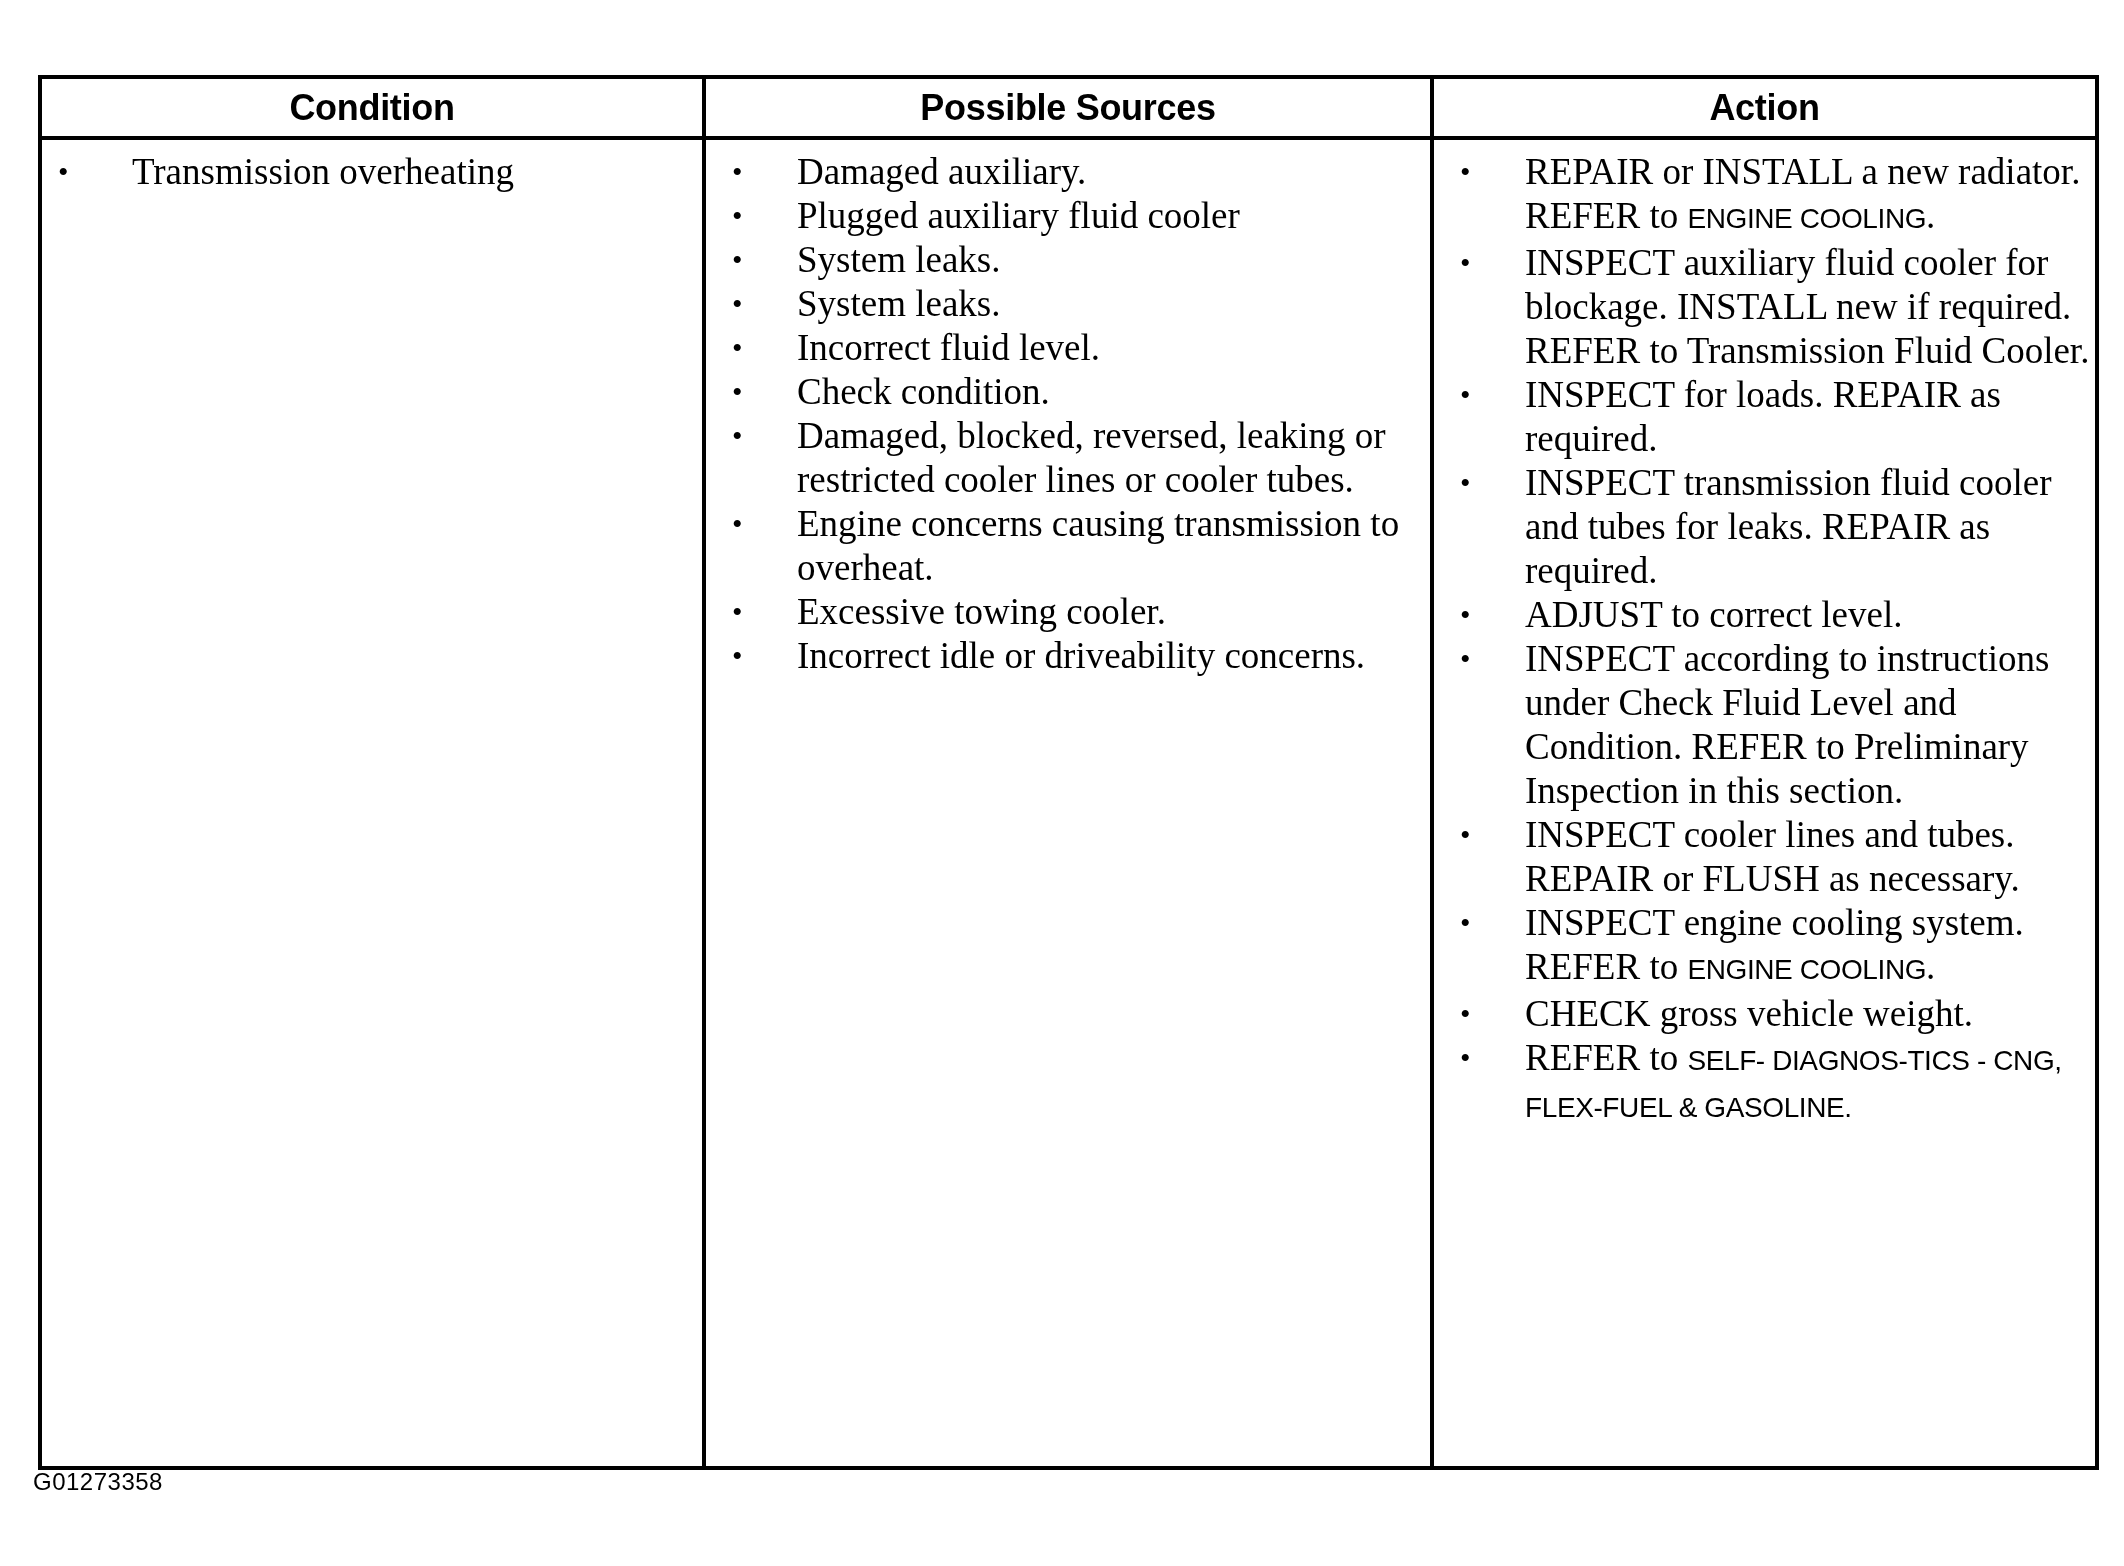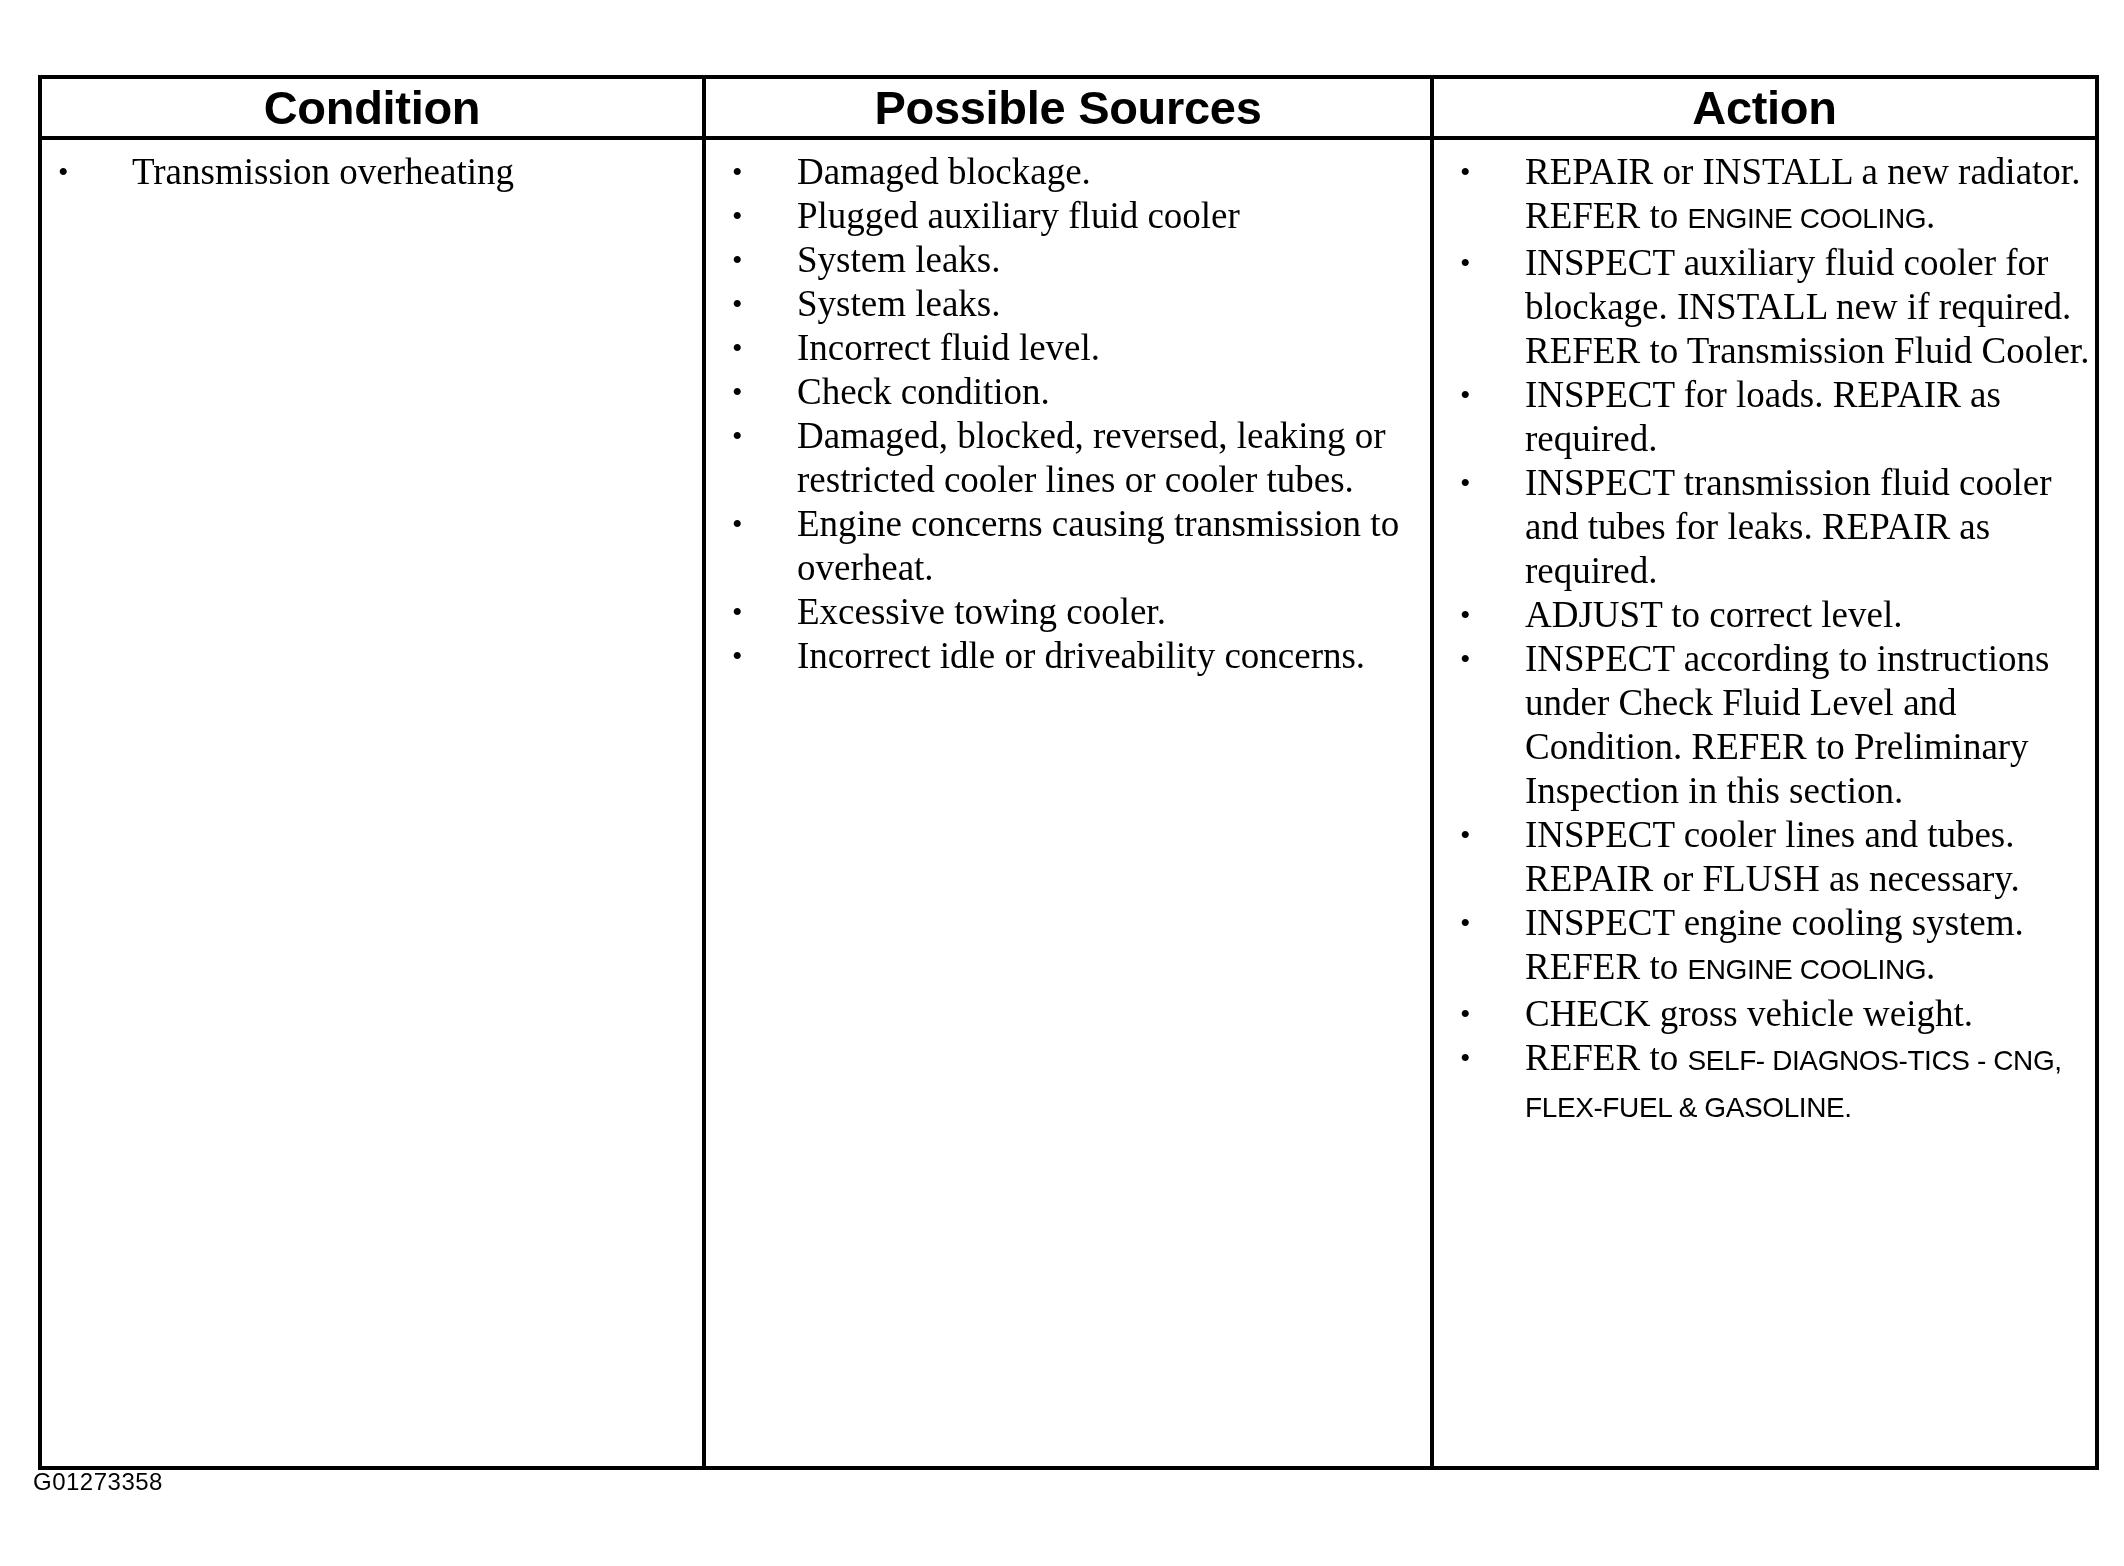--- a/index.html
+++ b/index.html
@@ -45,21 +45,21 @@
     border: 0;
   }
 
   
   .hdr-row th {
     height: 57px;
     border-bottom: 4px solid #000;
     text-align: center;
     font-family: "Liberation Sans", sans-serif;
     font-weight: bold;
-    font-size: 47px;
+    font-size: 36px;
     line-height: 57px;
     letter-spacing: -0.3px;
   }
   .hdr-row th.sep,
   .body-row td.sep {
     border-left: 4px solid #000000;
   }
 
   .body-row td {
     height: 1308px;
@@ -153,21 +153,21 @@
               <li>
                 <span class="bullet">•</span>
                 <span class="btext">Transmission overheating</span>
               </li>
             </ul>
         </td>
         <td class="sep col-src">
           <ul class="blist" id="list-sources">
               <li class="gap-lg">
                 <span class="bullet">•</span>
-                <span class="btext">Damaged blockage.</span>
+                <span class="btext">Damaged auxiliary.</span>
               </li>
               <li class="gap-xxl">
                 <span class="bullet">•</span>
                 <span class="btext">Plugged auxiliary fluid cooler</span>
               </li>
               <li class="gap-md">
                 <span class="bullet">•</span>
                 <span class="btext">System leaks.</span>
               </li>
               <li class="gap-xl">

